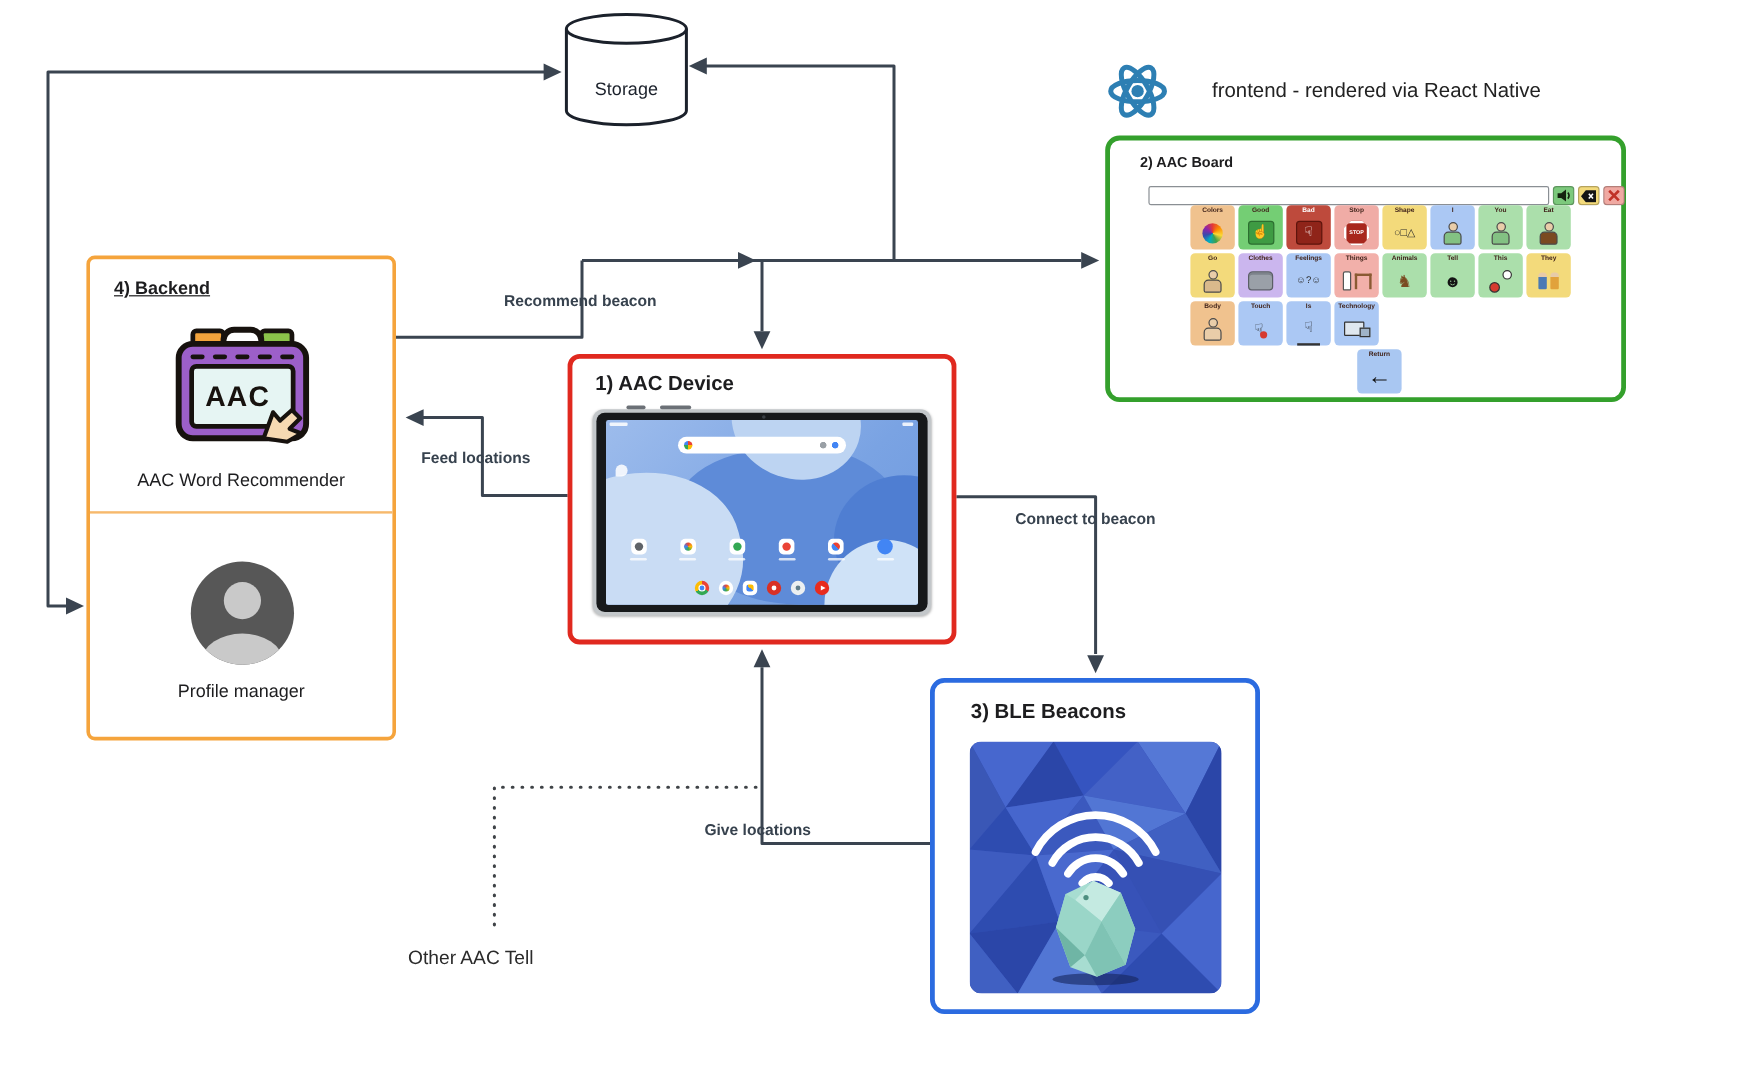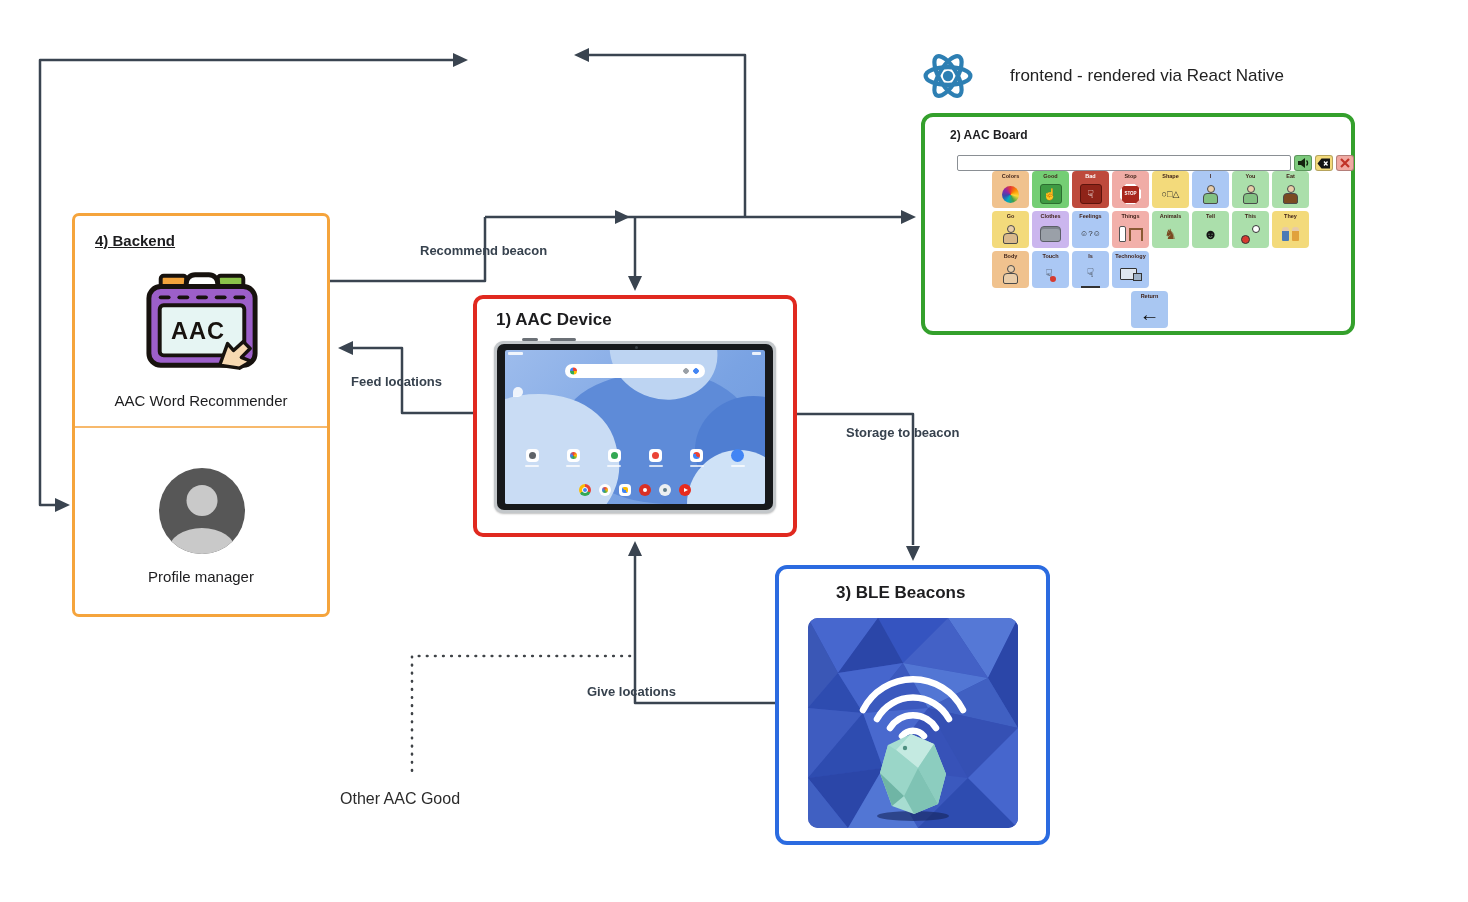--- a/index.html
+++ b/index.html
@@ -72,21 +72,21 @@
   .dock-chrome { background:conic-gradient(#ea4335 0 33%,#34a853 0 66%,#fbbc05 0 100%); }
   .dock-chrome::after { content:""; position:absolute; inset:3px; background:#4285f4; border:1px solid #fff; border-radius:50%; }
   .dock-g { background:#fff; } .dock-g::after { content:""; position:absolute; inset:3px; border-radius:50%; background:conic-gradient(#ea4335,#fbbc05,#34a853,#4285f4,#ea4335); }
   .dock-sq { border-radius:4px; background:#fff; } .dock-sq::after { content:""; position:absolute; inset:3px; border-radius:2px; background:linear-gradient(45deg,#4285f4 50%,#fbbc05 50%); }
   .dock-red { background:#d93025; } .dock-red::after { content:""; position:absolute; inset:4px; background:#fff; border-radius:50%; }
   .dock-gray { background:#eceff1; } .dock-gray::after { content:""; position:absolute; inset:4px; background:#607d8b; border-radius:50%; }
   .dock-yt { background:#e82b1e; } .dock-yt::after { content:""; position:absolute; left:4.5px; top:3.5px; border-left:4px solid #fff; border-top:2.5px solid transparent; border-bottom:2.5px solid transparent; }
 
   
   .beacons-box { left:775px; top:565px; width:275px; height:280px; border:4px solid #2B6BE0; border-radius:12px; }
-  .beacons-box .box-title { left:30px; top:14px; font-size:17px;margin-left:27px; }
+  .beacons-box .box-title { left:30px; top:14px; font-size:17px; }
   .beacon-art { position:absolute; left:29px; top:49px; width:210px; height:210px; border-radius:10px; overflow:hidden; }
 
   
   .board-box { left:921px; top:113px; width:434px; height:222px; border:4px solid #34A02C; border-radius:12px; }
   .board-box .box-title { left:25px; top:11px; font-size:12px; }
   .board-search { position:absolute; left:32px; top:38px; width:334px; height:16px; border:1.5px solid #8a8f94; border-radius:2px; background:#fff; font-size:10px; padding:0 4px; outline:none; }
   .tb-btn { position:absolute; top:38px; width:18px; height:16px; border:1px solid rgba(0,0,0,.25); border-radius:3px; display:flex; align-items:center; justify-content:center; cursor:pointer; }
   .tb-speak { left:369px; } .tb-back { left:390px; } .tb-close { left:411px; }
 
   .board-grid { position:absolute; left:67px; top:54px; display:grid; grid-template-columns:repeat(8,37px); grid-auto-rows:37px; gap:3px; }
@@ -154,24 +154,31 @@
     <polygon class="ah" points="913,561 906,546 920,546"></polygon>
 
     <path class="conn" d="M775,703 H635 V556"></path>
     <polygon class="ah" points="635,541 628,556 642,556"></polygon>
 
     <path class="conn-dotted" d="M630,656 H412 V772"></path>
   </svg>
 
   <div class="arrow-label" style="left:420px; top:243px;">Recommend beacon</div>
   <div class="arrow-label" style="left:351px; top:374px;">Feed locations</div>
-  <div class="arrow-label" style="left:846px; top:425px;">Storage to beacon</div>
+  <div class="arrow-label" style="left:846px; top:425px;">Connect to beacon</div>
   <div class="arrow-label" style="left:587px; top:684px;">Give locations</div>
-  <div class="plain-label" style="left:340px; top:790px;">Other AAC Good</div>
-
+  <div class="plain-label" style="left:340px; top:790px;">Other AAC Tell</div>
+
+  <div class="storage">
+    <svg viewBox="0 0 104 96">
+      <path d="M2,14 v68 a50,12 0 0 0 100,0 v-68" fill="#fff" stroke="#1b212b" stroke-width="2.5"></path>
+      <ellipse cx="52" cy="14" rx="50" ry="12" fill="#fff" stroke="#1b212b" stroke-width="2.5"></ellipse>
+    </svg>
+    <div class="storage-label">Storage</div>
+  </div>
 
   <div class="react-row">
     <svg class="react-logo" viewBox="-30 -30 60 60">
       <g stroke="#2D7FB3" stroke-width="4.5" fill="none">
         <ellipse rx="24" ry="9.5"></ellipse>
         <ellipse rx="24" ry="9.5" transform="rotate(60)"></ellipse>
         <ellipse rx="24" ry="9.5" transform="rotate(120)"></ellipse>
       </g>
       <circle r="5.5" fill="#2D7FB3"></circle>
     </svg>

